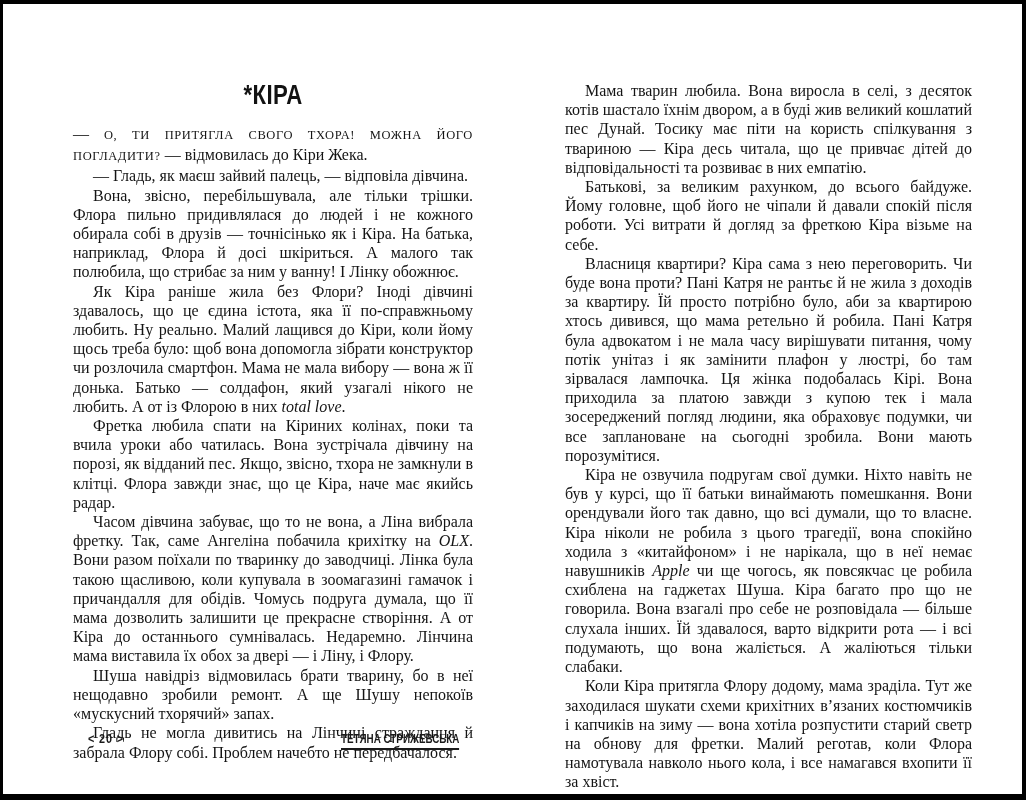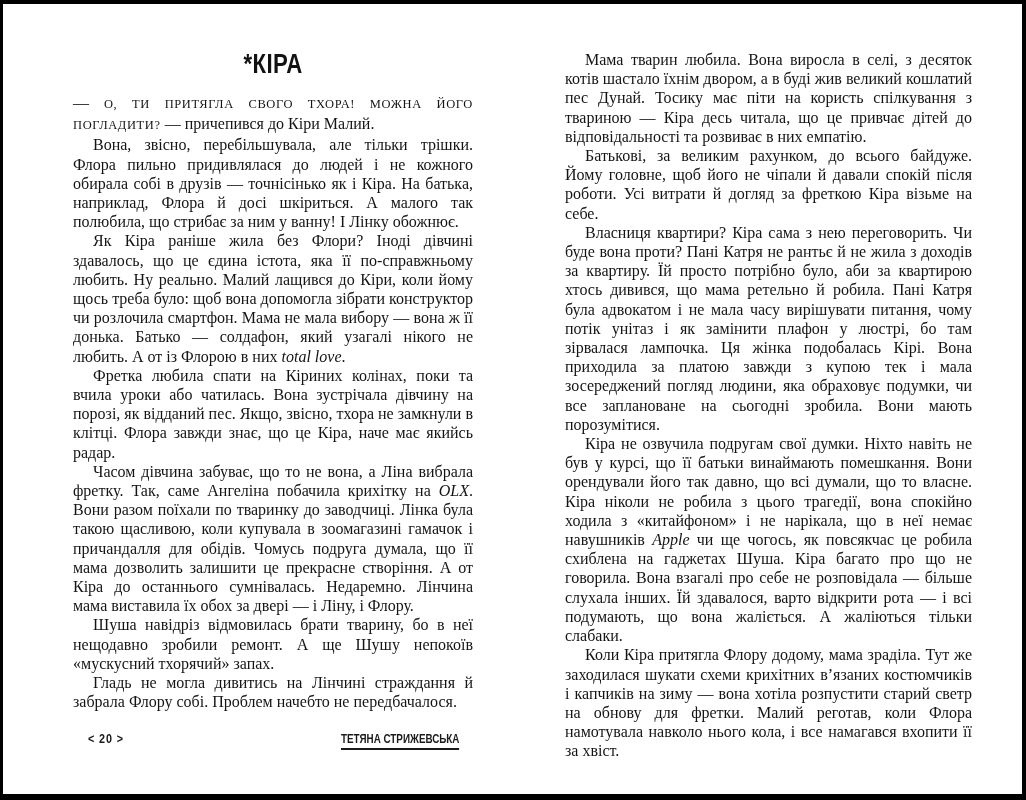--- a/index.html
+++ b/index.html
@@ -9,21 +9,21 @@
     height: 800px;
     box-sizing: border-box;
     background: #ffffff;
     border-style: solid;
     border-color: #000000;
     border-width: 4px 4px 6px 3px;
     overflow: hidden;
     font-family: "Liberation Serif", serif;
     color: #141414;
   }
-  .page-col { position: absolute; top: 46px; }
+  .page-col { position: absolute; top: 77px; }
   .page-col.left  { left: 70px;  width: 400px; }
   .page-col.right { left: 562px; width: 407px; }
 
   .chapter-title {
     text-align: center;
     margin: 0 0 15px 0;
     font-family: "Liberation Sans", sans-serif;
     font-weight: 700;
     font-size: 27px;
     line-height: 28px;
@@ -73,21 +73,22 @@
   .hash-sep { font-style: italic; padding: 0 4px; }
 </style>
 </head>
 <body>
 
 <div class="sheet">
 
   <div class="page-col left">
     <h1 class="chapter-title"><span class="cond">*КІРА</span></h1>
     <div>
-        <p class="para no-indent"><span class="seg-n">— </span><span class="seg-sc">О, ТИ ПРИТЯГЛА СВОГО ТХОРА! МОЖНА ЙОГО ПОГЛАДИТИ?</span><span class="seg-n"> — причепився до Кіри Малий.</span></p>
+        <p class="para no-indent"><span class="seg-n">— </span><span class="seg-sc">О, ТИ ПРИТЯГЛА СВОГО ТХОРА! МОЖНА ЙОГО ПОГЛАДИТИ?</span><span class="seg-n"> — відмовилась до Кіри Жека.</span></p>
+        <p class="para"><span class="seg-n">— Гладь, як маєш зайвий палець, — відповіла дівчина.</span></p>
         <p class="para"><span class="seg-n">Вона, звісно, перебільшувала, але тільки трішки. Флора пильно придивлялася до людей і не кожного обирала собі в друзів — точнісінько як і Кіра. На батька, наприклад, Флора й досі шкіриться. А малого так полюбила, що стрибає за ним у ванну! І Лінку обожнює.</span></p>
         <p class="para"><span class="seg-n">Як Кіра раніше жила без Флори? Іноді дівчині здавалось, що це єдина істота, яка її по-справжньому любить. Ну реально. Малий лащився до Кіри, коли йому щось треба було: щоб вона допомогла зібрати конструктор чи розлочила смартфон. Мама не мала вибору — вона ж її донька. Батько — солдафон, який узагалі нікого не любить. А от із Флорою в них </span><span class="seg-it">total love</span><span class="seg-n">.</span></p>
         <p class="para"><span class="seg-n">Фретка любила спати на Кіриних колінах, поки та вчила уроки або чатилась. Вона зустрічала дівчину на порозі, як відданий пес. Якщо, звісно, тхора не замкнули в клітці. Флора завжди знає, що це Кіра, наче має якийсь радар.</span></p>
         <p class="para"><span class="seg-n">Часом дівчина забуває, що то не вона, а Ліна вибрала фретку. Так, саме Ангеліна побачила крихітку на </span><span class="seg-it">OLX</span><span class="seg-n">. Вони разом поїхали по тваринку до заводчиці. Лінка була такою щасливою, коли купувала в зоомагазині гамачок і причандалля для обідів. Чомусь подруга думала, що її мама дозволить залишити це прекрасне створіння. А от Кіра до останнього сумнівалась. Недаремно. Лінчина мама виставила їх обох за двері — і Ліну, і Флору.</span></p>
         <p class="para"><span class="seg-n">Шуша навідріз відмовилась брати тварину, бо в неї нещодавно зробили ремонт. А ще Шушу непокоїв «мускусний тхорячий» запах.</span></p>
         <p class="para"><span class="seg-n">Гладь не могла дивитись на Лінчині страждання й забрала Флору собі. Проблем начебто не передбачалося.</span></p>
       </div>
   </div>
 
   <div class="page-col right">

